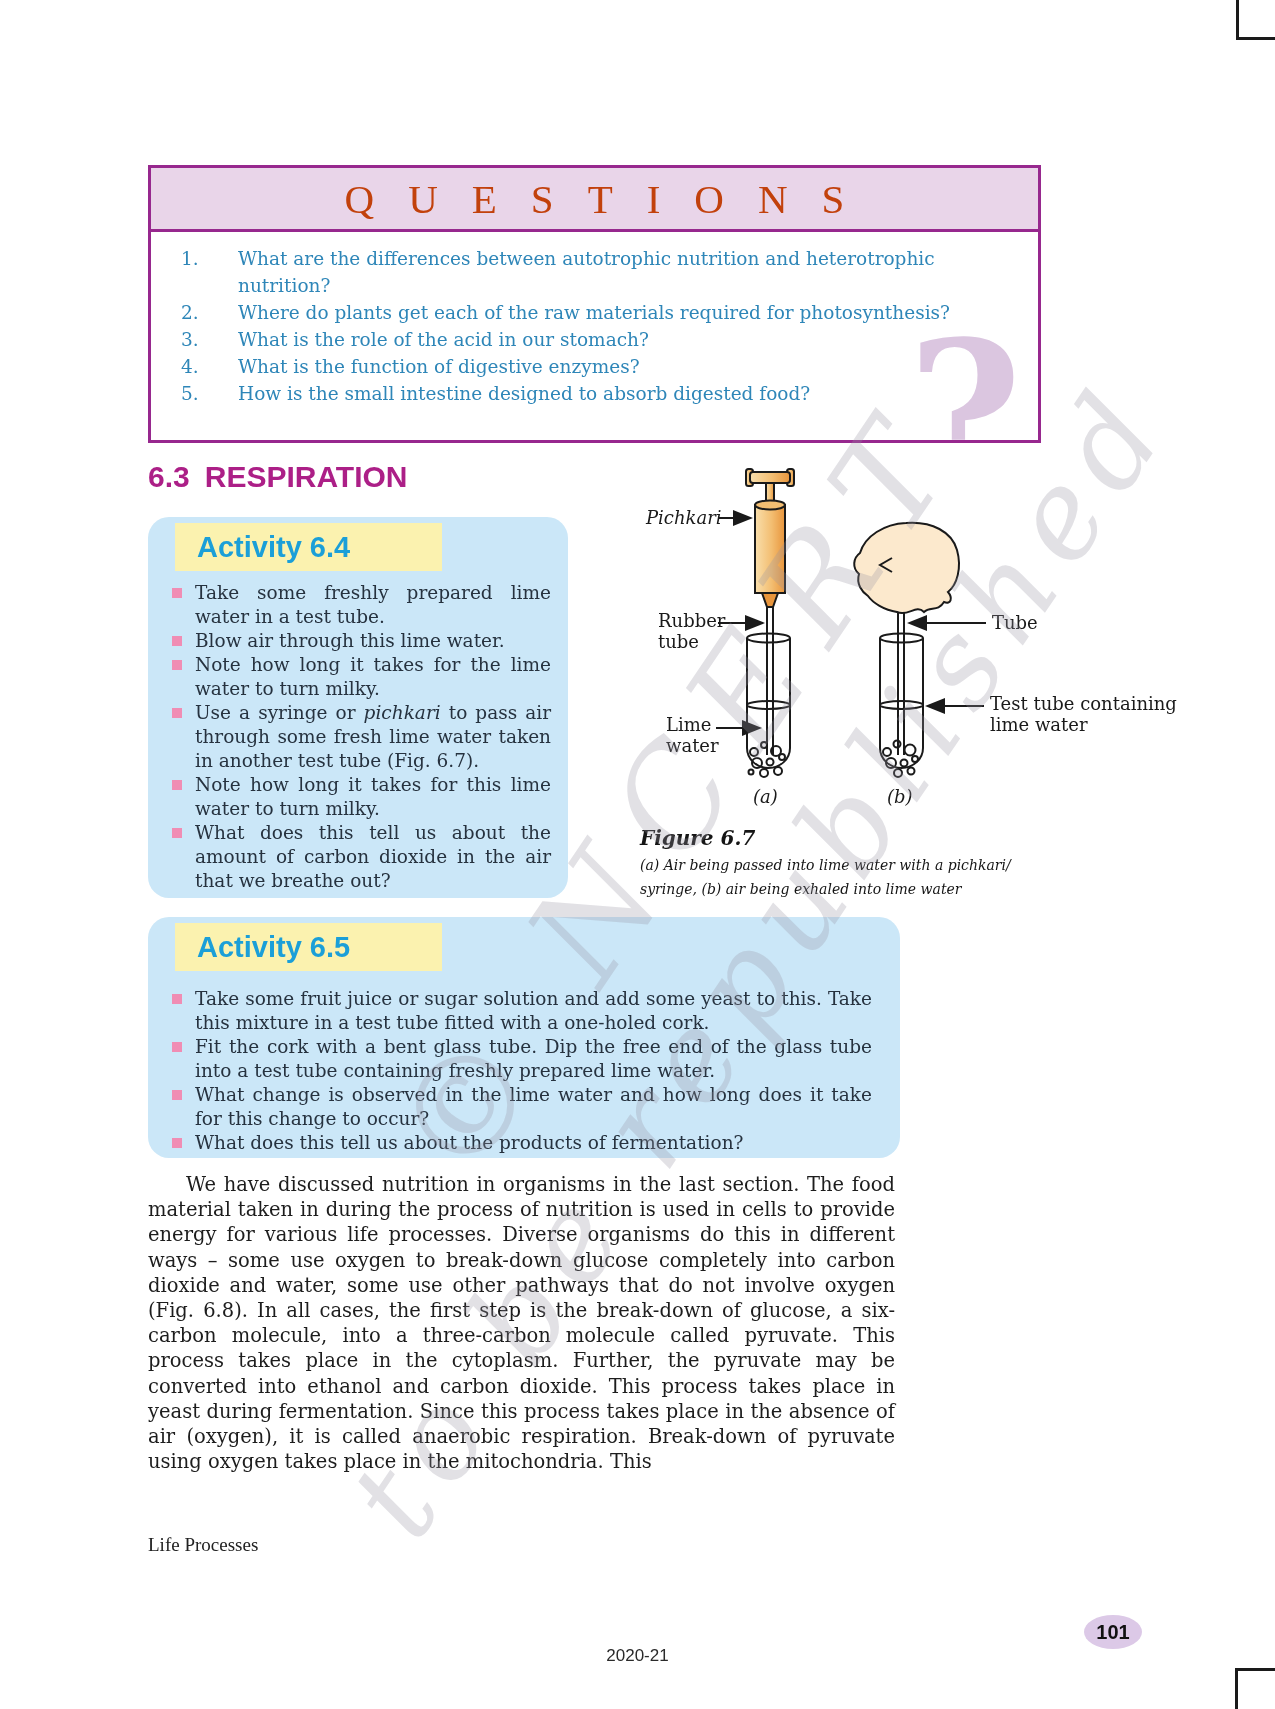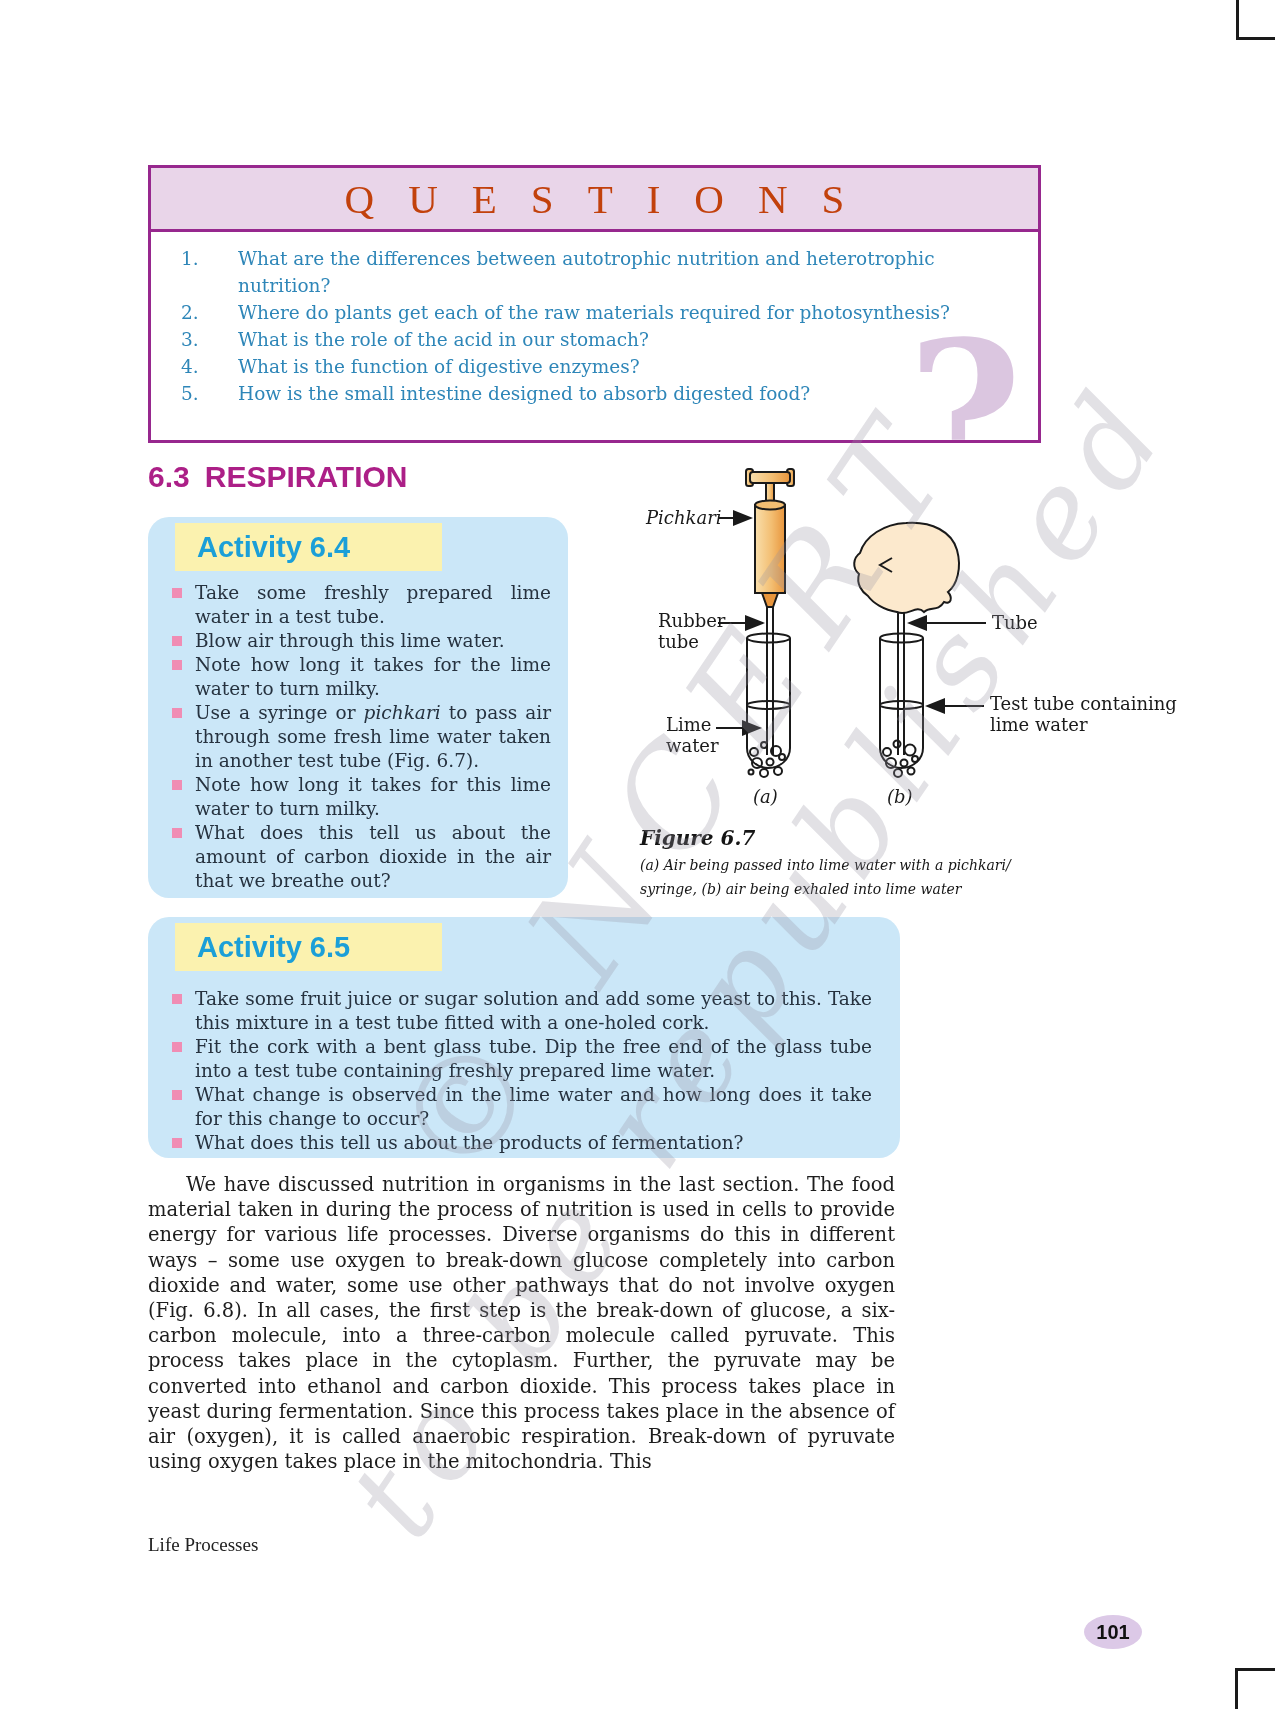--- a/index.html
+++ b/index.html
@@ -283,17 +283,18 @@
         <span class="sq"></span>
         <p>What does this tell us about the products of fermentation?</p>
       </li>
     </ul>
   </section>
 
   <p class="paragraph">We have discussed nutrition in organisms in the last section. The food material taken in during the process of nutrition is used in cells to provide energy for various life processes. Diverse organisms do this in different ways – some use oxygen to break-down glucose completely into carbon dioxide and water, some use other pathways that do not involve oxygen (Fig. 6.8). In all cases, the first step is the break-down of glucose, a six-carbon molecule, into a three-carbon molecule called pyruvate. This process takes place in the cytoplasm. Further, the pyruvate may be converted into ethanol and carbon dioxide. This process takes place in yeast during fermentation. Since this process takes place in the absence of air (oxygen), it is called anaerobic respiration. Break-down of pyruvate using oxygen takes place in the mitochondria. This</p>
 
   <div class="footer-left">Life Processes</div>
   <div class="page-badge">101</div>
+  <div class="year-mark">2020-21</div>
 
   <span class="watermark wm1">© NCERT</span>
   <span class="watermark wm2">to be republished</span>
 
 </div>
 
 </body></html>

